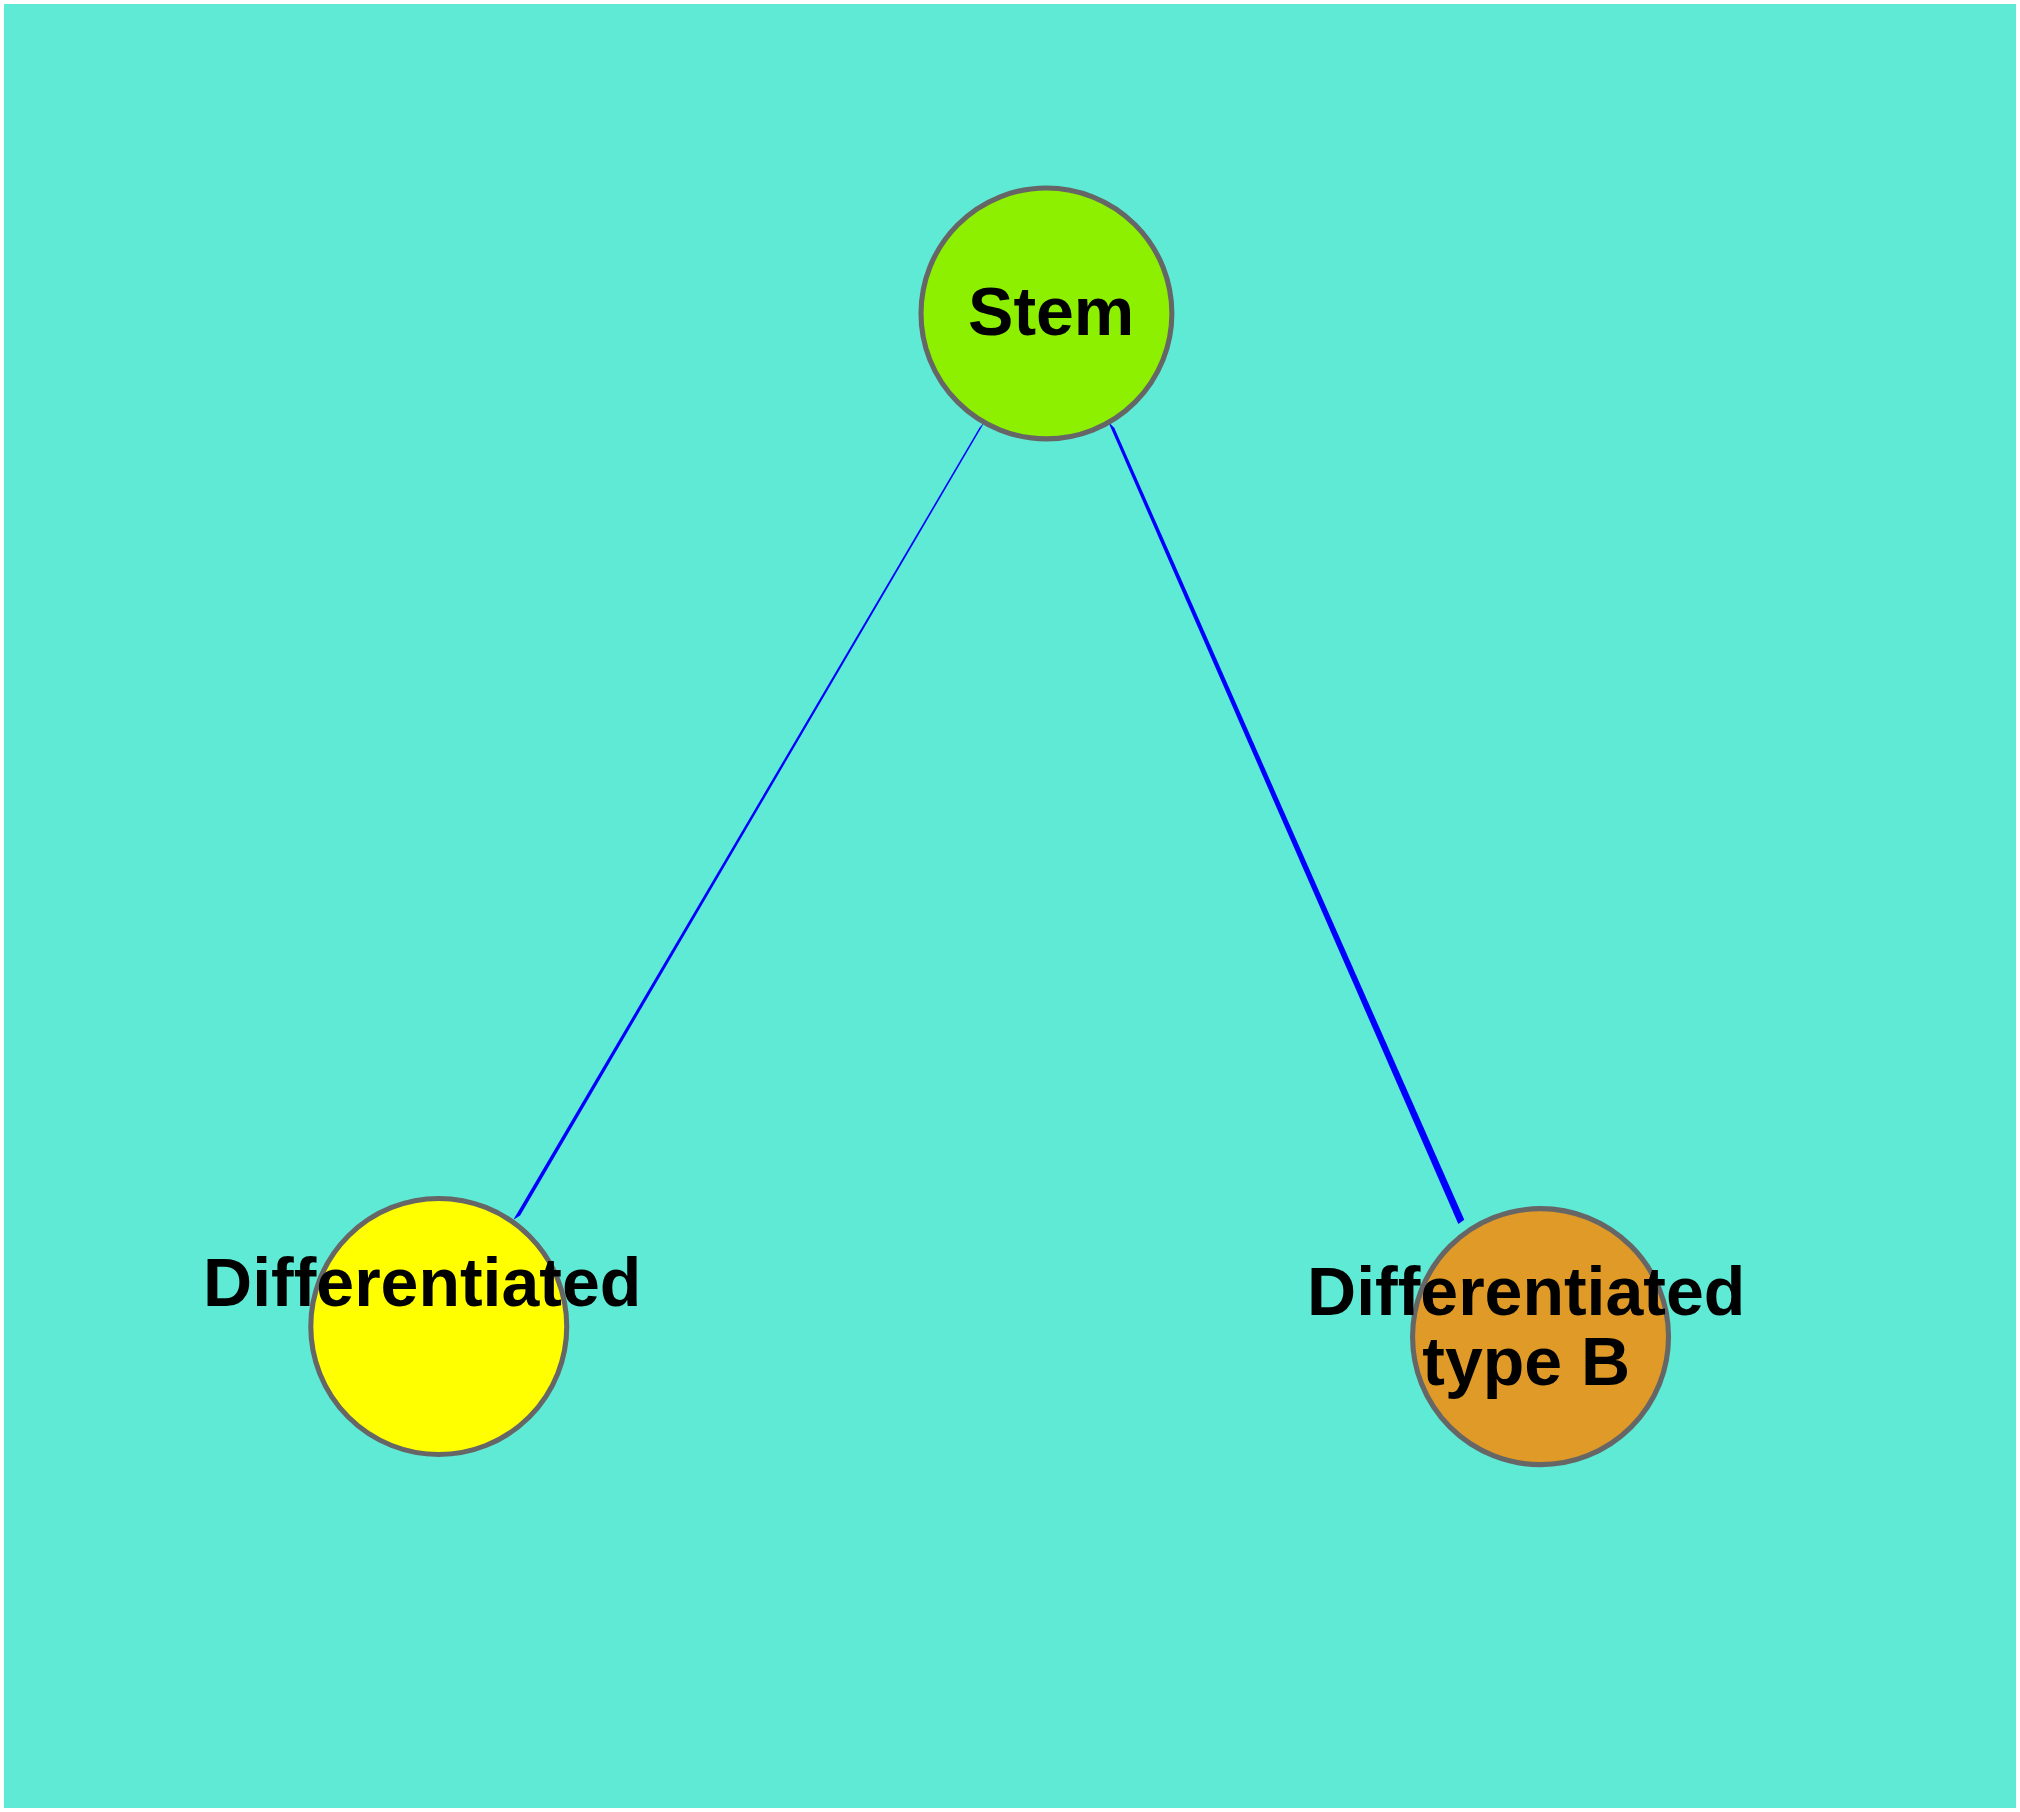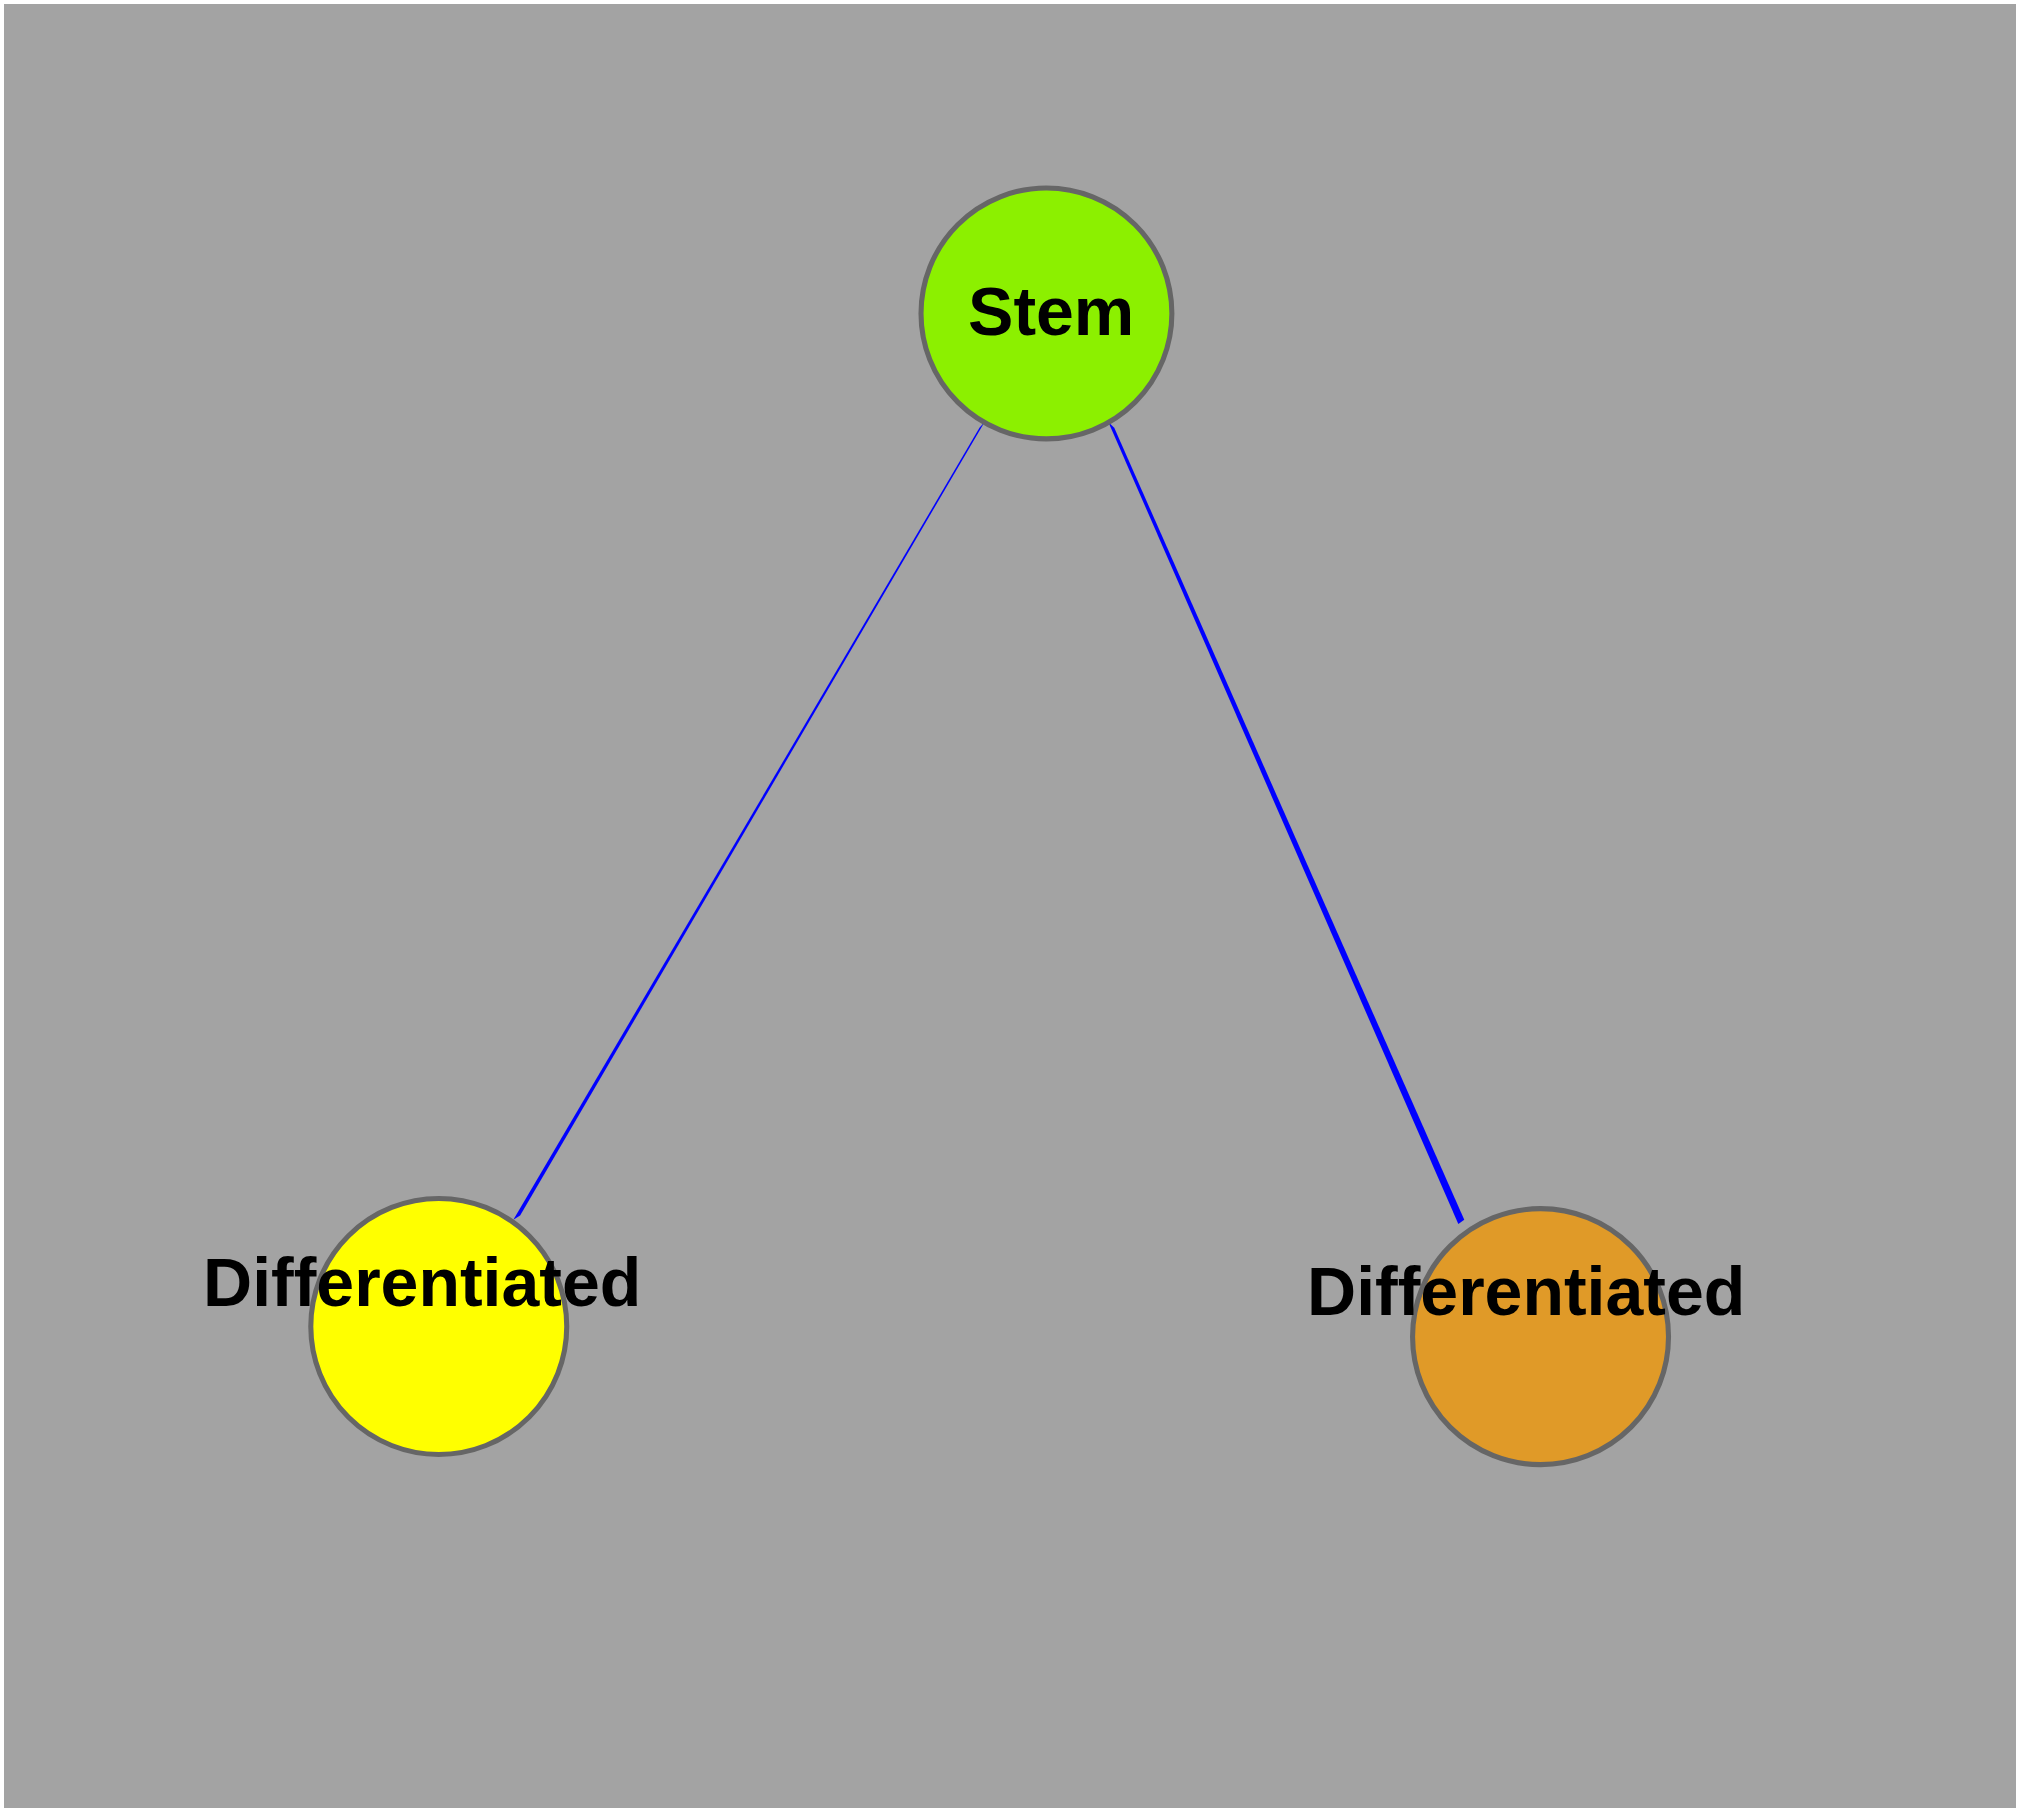--- a/index.html
+++ b/index.html
@@ -14,21 +14,21 @@
     background: #ffffff;
     overflow: hidden;
     font-family: "Liberation Sans", sans-serif;
   }
   #canvas {
     position: absolute;
     left: 4.2px;
     top: 4.2px;
     width: 2012px;
     height: 1804px;
-    background: #a3a3a3;
+    background: #5eead4;
     overflow: hidden;
   }
   #graph-svg {
     position: absolute;
     left: 0;
     top: 0;
     width: 100%;
     height: 100%;
     display: block;
   }
@@ -84,17 +84,18 @@
     <div class="node-label" id="label-stem">
       <div>Stem</div>
     </div>
 
     <div class="node-label" id="label-diffA">
       <div>Differentiated</div>
     </div>
 
     <div class="node-label" id="label-diffB">
       <div>Differentiated</div>
+      <div>type B</div>
     </div>
 
   </div>
 </div>
 
 
 </body></html>

